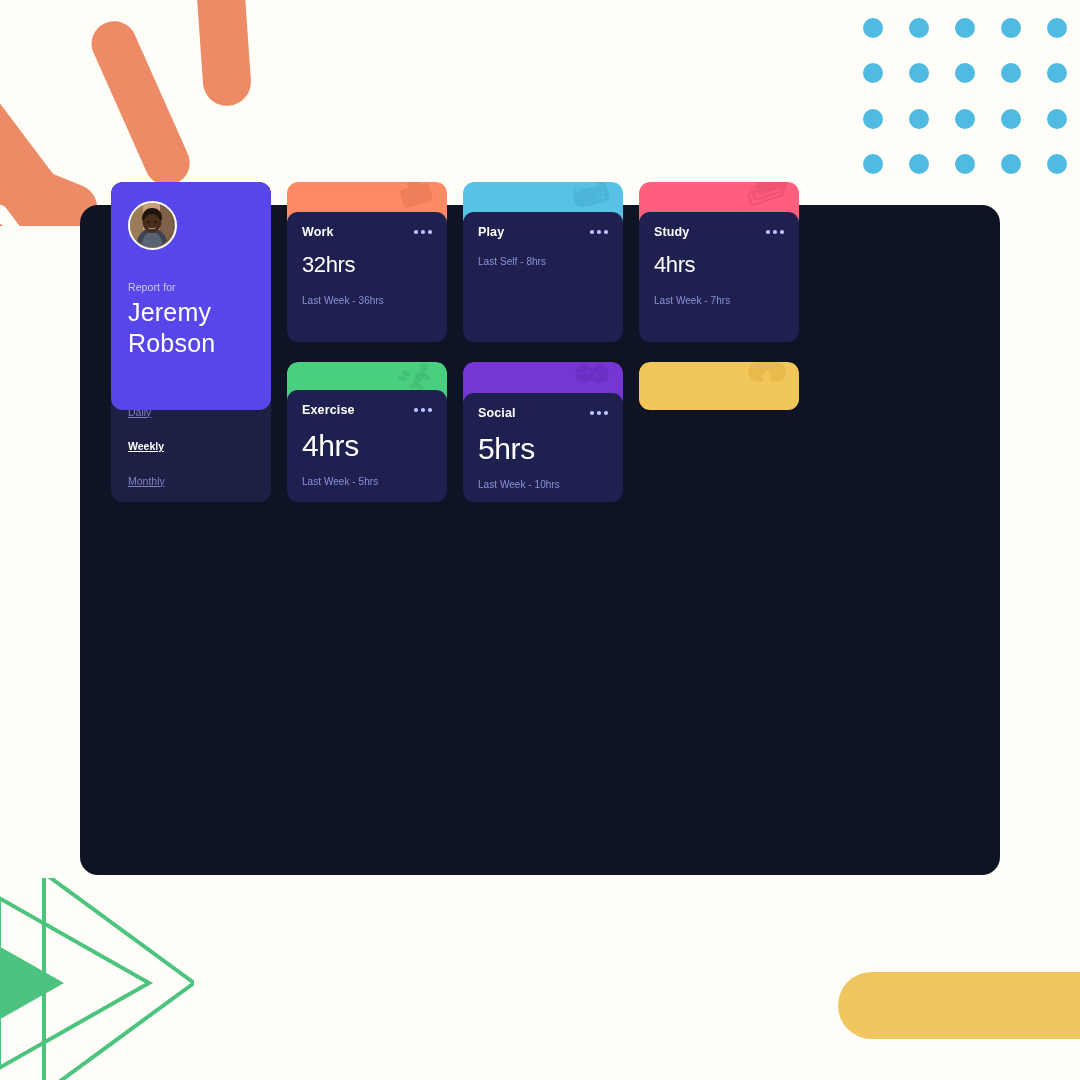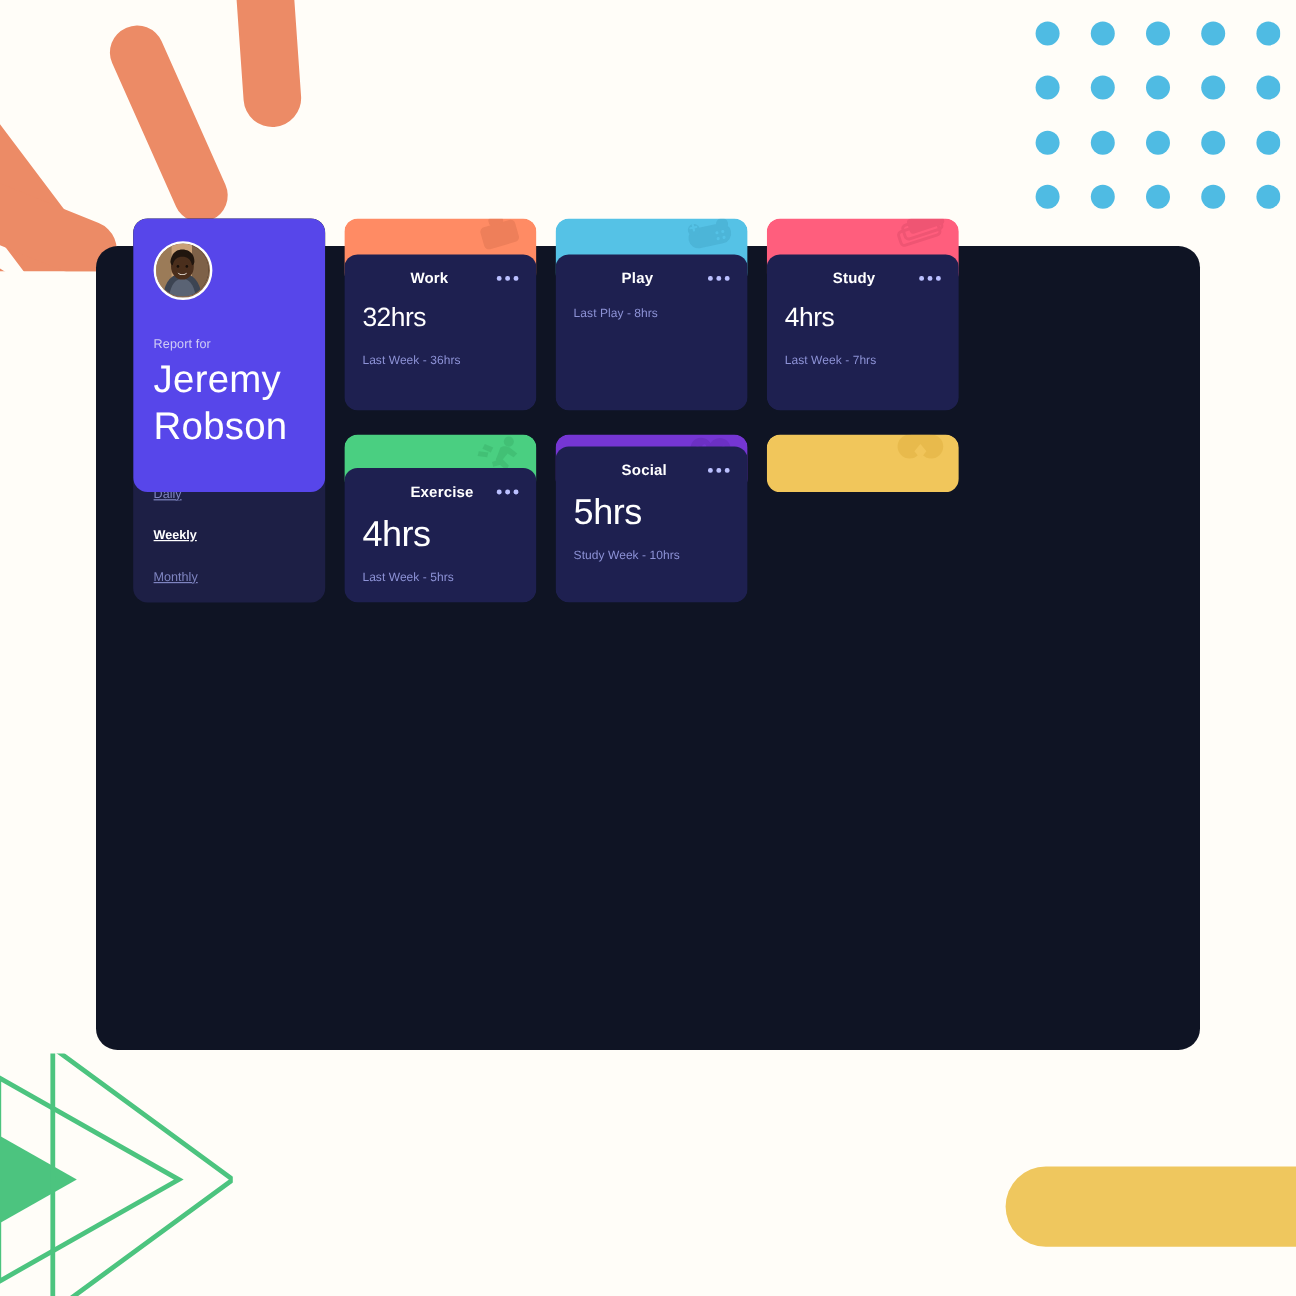--- a/index.html
+++ b/index.html
@@ -90,21 +90,21 @@
 
   .report-for {
     margin-top: 31px;
     color: #CFCCF5;
     font-size: 10.5px;
     letter-spacing: .1px;
   }
   .profile-name {
     margin-top: 4px;
     color: #FFFFFF;
-    font-size: 32px;
+    font-size: 25px;
     font-weight: 300;
     line-height: 1.22;
     letter-spacing: .2px;
     max-width: 110px;
   }
 
   .profile-nav {
     position: absolute;
     left: 0; right: 0; bottom: 0;
     padding: 0 0 16px 17px;
@@ -148,21 +148,20 @@
     top: 30px;
     background: #1E2050;
     border-radius: 11px;
     padding: 13px 15px 0 15px;
     box-sizing: border-box;
   }
   .stat-head {
     display: flex;
     align-items: center;
     justify-content: space-between;
-    margin-left: 40px;
   }
   .stat-title {
     color: #FFFFFF;
     font-size: 12.5px;
     font-weight: bold;
     letter-spacing: .15px;
   }
   .stat-menu {
     display: flex;
     gap: 3.5px;
@@ -335,21 +334,21 @@
     </div>
     <div class="stat-body">
       <div class="stat-head">
         <span class="stat-title">Play</span>
         <span class="stat-menu">
             <i></i>
             <i></i>
             <i></i>
           </span>
       </div>
-      <div class="stat-prev">Last Play - 8hrs</div>
+      <div class="stat-prev">Last Self - 8hrs</div>
     </div>
   </div>
 
   <div class="stat-card row-top">
     <div class="stat-accent" style="background:#FF5E7D">
       <span class="accent-icon">
         <svg width="48" height="36" viewBox="0 0 48 36">
           <g transform="rotate(-18 24 18)">
             <rect x="6" y="12" width="34" height="12" rx="3" fill="none" stroke="#D24563" stroke-width="2.4"></rect>
             <rect x="11" y="8" width="32" height="12" rx="3" fill="none" stroke="#D24563" stroke-width="2.4"></rect>
@@ -408,31 +407,31 @@
             <circle cx="16" cy="14" r="9"></circle>
             <circle cx="31" cy="18" r="9"></circle>
             <circle cx="13" cy="13" r="1.8" fill="#7536D3"></circle>
             <circle cx="19" cy="13" r="1.8" fill="#7536D3"></circle>
             <circle cx="28" cy="18" r="1.8" fill="#7536D3"></circle>
             <circle cx="34" cy="18" r="1.8" fill="#7536D3"></circle>
           </g>
         </svg>
       </span>
     </div>
-    <div class="stat-body" style="top:10px">
+    <div class="stat-body" style="top:31px">
       <div class="stat-head">
         <span class="stat-title">Social</span>
         <span class="stat-menu">
             <i></i>
             <i></i>
             <i></i>
           </span>
       </div>
       <div class="stat-value">5hrs</div>
-      <div class="stat-prev">Study Week - 10hrs</div>
+      <div class="stat-prev">Last Week - 10hrs</div>
     </div>
   </div>
 
   <div class="stat-card row-bot">
     <div class="stat-accent" style="background:#F1C65B;height:48px">
       <span class="accent-icon" style="top:-6px;right:10px">
         <svg width="44" height="38" viewBox="0 0 44 38">
           <g fill="#D9A732">
             <circle cx="13" cy="16" r="10"></circle>
             <circle cx="31" cy="16" r="10"></circle>

